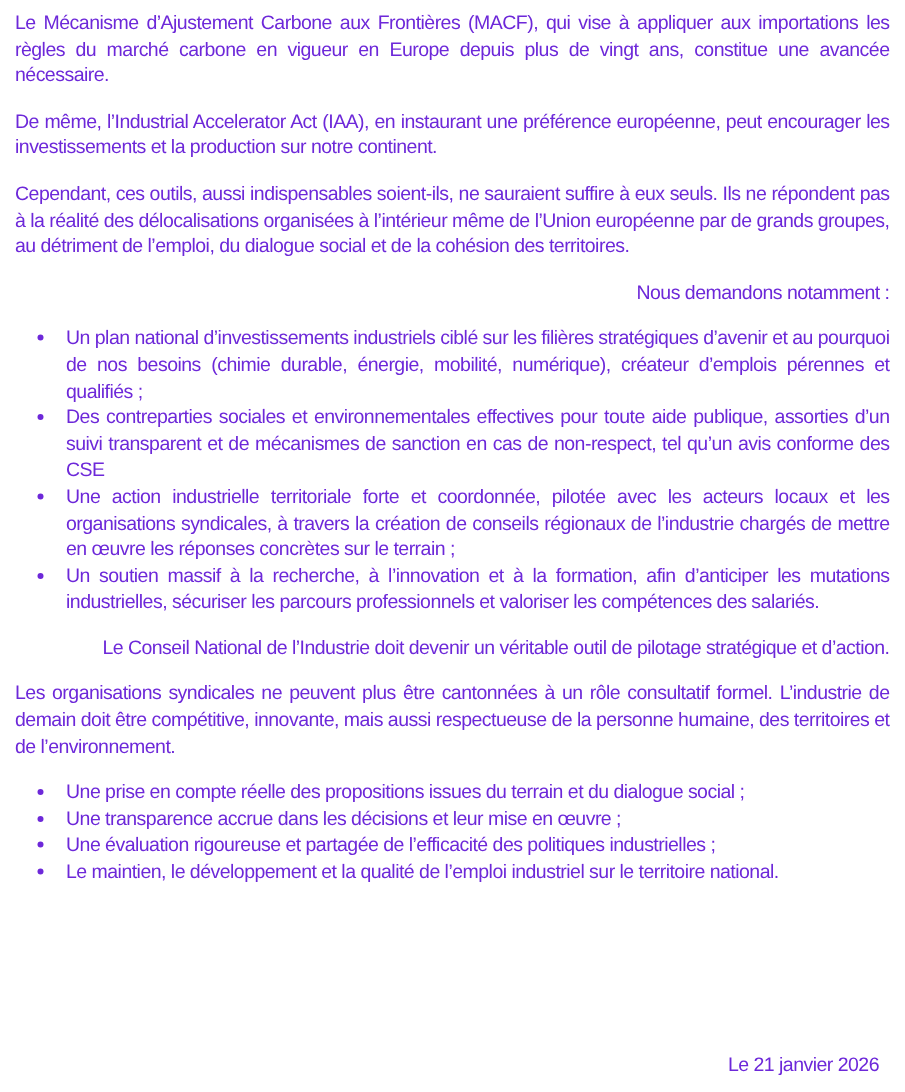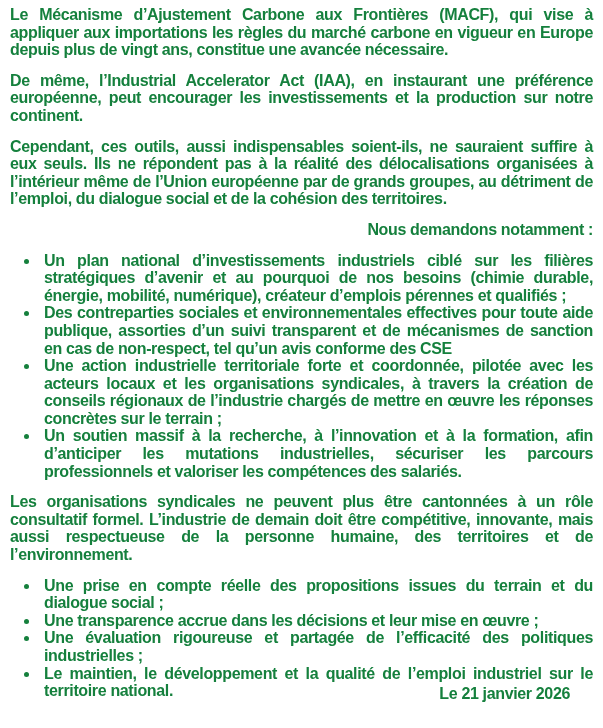--- a/index.html
+++ b/index.html
@@ -9,25 +9,24 @@
   }
   .page {
     position: relative;
     width: 603px;
     height: 728px;
     background: #ffffff;
     box-sizing: border-box;
     padding: 6px 10px 0 10px;
     overflow: hidden;
     font-family: "Liberation Sans", sans-serif;
-    font-size: 16px;
+    font-size: 13px;
     line-height: 17.6px;
     letter-spacing: -0.35px;
-    color: #15803d;
-    font-weight: bold;
+    color: #6d28d9;
   }
   .para {
     margin: 0 0 13px 0;
     text-align: justify;
   }
   .para.single {
     text-align: right;
   }
   ul.bullet-list {
     margin: 0 0 13px 0;
@@ -37,21 +36,21 @@
   ul.bullet-list li {
     text-align: justify;
     padding-left: 4px;
     margin: 0;
   }
   .doc-date {
     position: absolute;
     right: 17px;
     bottom: 9px;
     text-align: center;
-    margin: 16px;
+    margin: 0;
   }
 </style>
 </head>
 <body>
 
 <div class="page">
 
   <p class="para">Le Mécanisme d’Ajustement Carbone aux Frontières (MACF), qui vise à appliquer aux importations les règles du marché carbone en vigueur en Europe depuis plus de vingt ans, constitue une avancée nécessaire.</p>
 
   <p class="para">De même, l’Industrial Accelerator Act (IAA), en instaurant une préférence européenne, peut encourager les investissements et la production sur notre continent.</p>
@@ -61,20 +60,21 @@
 
   <p class="para single">Nous demandons notamment :</p>
 
   <ul class="bullet-list">
     <li>Un plan national d’investissements industriels ciblé sur les filières stratégiques d’avenir et au pourquoi de nos besoins (chimie durable, énergie, mobilité, numérique), créateur d’emplois pérennes et qualifiés ;</li>
     <li>Des contreparties sociales et environnementales effectives pour toute aide publique, assorties d’un suivi transparent et de mécanismes de sanction en cas de non-respect, tel qu’un avis conforme des CSE</li>
     <li>Une action industrielle territoriale forte et coordonnée, pilotée avec les acteurs locaux et les organisations syndicales, à travers la création de conseils régionaux de l’industrie chargés de mettre en œuvre les réponses concrètes sur le terrain ;</li>
     <li>Un soutien massif à la recherche, à l’innovation et à la formation, afin d’anticiper les mutations industrielles, sécuriser les parcours professionnels et valoriser les compétences des salariés.</li>
   </ul>
 
+  <p class="para single">Le Conseil National de l’Industrie doit devenir un véritable outil de pilotage stratégique et d’action.</p>
 
   <p class="para">Les organisations syndicales ne peuvent plus être cantonnées à un rôle consultatif formel. L’industrie de demain doit être compétitive, innovante, mais aussi respectueuse de la personne humaine, des territoires et de l’environnement.</p>
 
 
   <ul class="bullet-list">
     <li>Une prise en compte réelle des propositions issues du terrain et du dialogue social ;</li>
     <li>Une transparence accrue dans les décisions et leur mise en œuvre ;</li>
     <li>Une évaluation rigoureuse et partagée de l’efficacité des politiques industrielles ;</li>
     <li>Le maintien, le développement et la qualité de l’emploi industriel sur le territoire national.</li>
   </ul>

